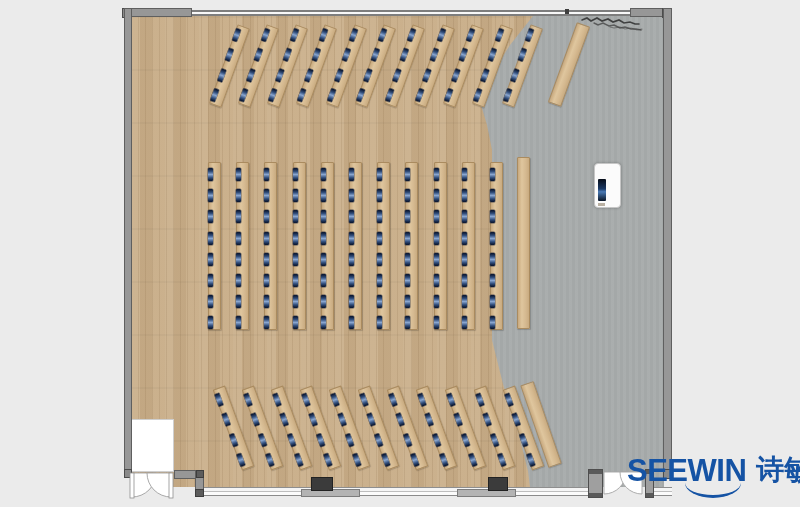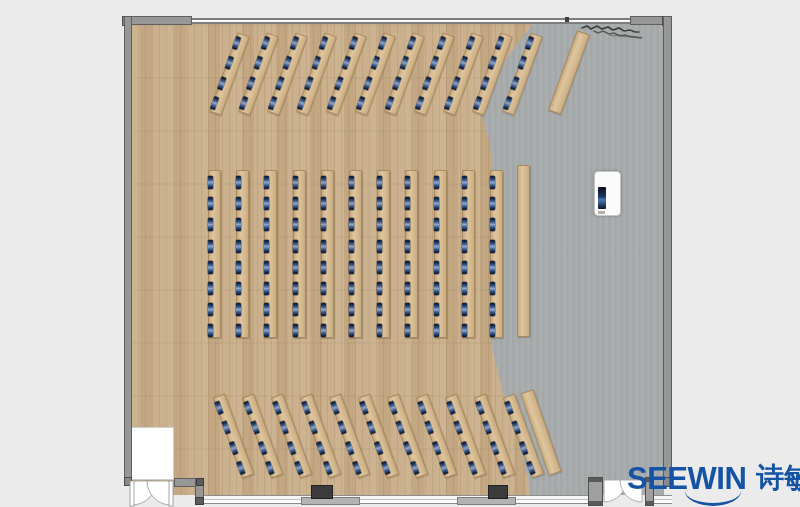--- a/index.html
+++ b/index.html
@@ -2,21 +2,21 @@
 <html><head>
 <meta charset="utf-8">
 <style>
   html,body{margin:0;padding:0;}
   body{
     width:800px;height:507px;overflow:hidden;
     background:#ebebeb;
     font-family:"Liberation Sans", sans-serif;
     position:relative;
   }
-  .plan{position:absolute;left:0;top:0;width:800px;height:415px;margin-top:8px;}
+  .plan{position:absolute;left:0;top:0;width:800px;height:415px;}
 
   
   .floor-wood{
     position:absolute;left:131px;top:16px;width:533px;height:471px;
     background-color:#c9ae89;
     background-image:
       repeating-linear-gradient(90deg, rgba(110,80,45,.12) 0 1px, rgba(0,0,0,0) 1px 7px),
       repeating-linear-gradient(90deg, rgba(255,255,255,.07) 0 9px, rgba(90,60,30,.06) 9px 21px, rgba(255,255,255,.03) 21px 34px),
       repeating-linear-gradient(180deg, rgba(0,0,0,.03) 0 2px, rgba(0,0,0,0) 2px 53px);
   }

